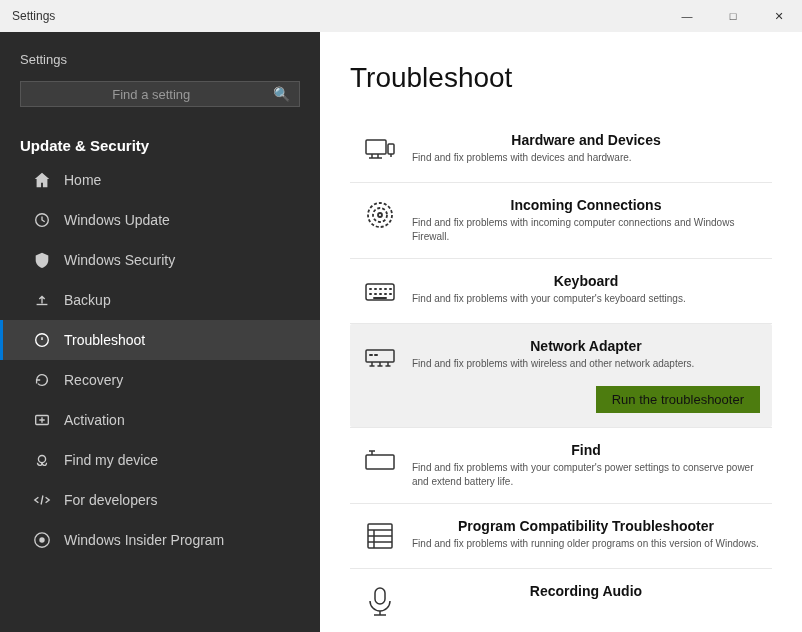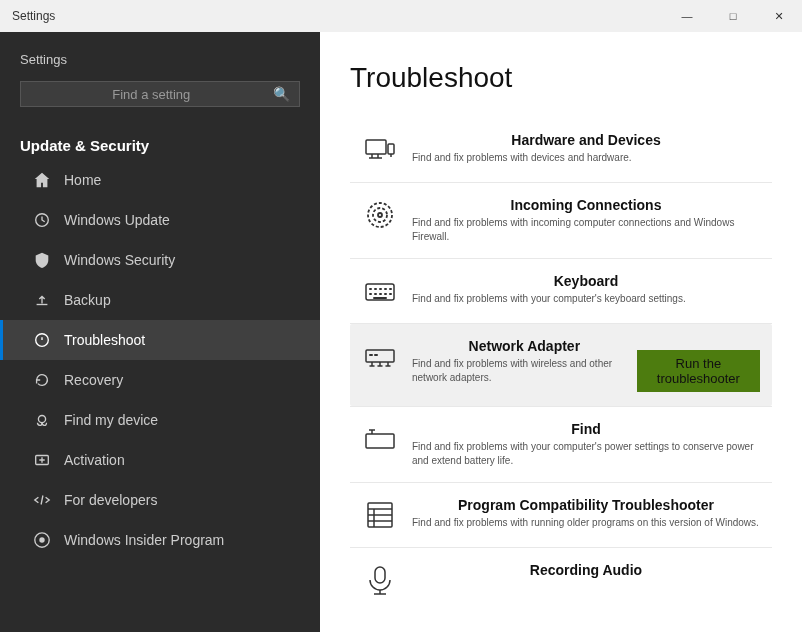--- a/index.html
+++ b/index.html
@@ -153,21 +153,21 @@
     }
     .troubleshoot-item {
       display: flex;
       align-items: flex-start;
       padding: 14px 12px;
       cursor: pointer;
       border-radius: 2px;
     }
     .troubleshoot-item.expanded {
       background: #f0f0f0;
-      flex-direction: row;
+      flex-direction: column;
     }
     .troubleshoot-item-row {
       display: flex;
       align-items: flex-start;
       width: 100%;
     }
     .item-icon {
       width: 36px;
       height: 36px;
       margin-right: 14px;
@@ -290,37 +290,37 @@
           <svg viewBox="0 0 20 20" fill="none" stroke="currentColor" stroke-width="1.5" width="18" height="18">
             <path d="M4 10a6 6 0 1 1 1.5 4"></path>
             <path d="M4 14v-4h4"></path>
           </svg>
         </span>
         <span>Recovery</span>
       </div>
 
       <div class="nav-item">
         <span class="nav-icon">
+          <svg viewBox="0 0 20 20" fill="currentColor" width="18" height="18">
+            <rect x="3" y="5" width="14" height="10" rx="1" fill="none" stroke="currentColor" stroke-width="1.5"></rect>
+            <path d="M7 10h6M10 7v6" stroke="currentColor" stroke-width="1.5"></path>
+          </svg>
+        </span>
+        <span>Activation</span>
+      </div>
+
+      <div class="nav-item">
+        <span class="nav-icon">
           <svg viewBox="0 0 20 20" fill="none" stroke="currentColor" stroke-width="1.5" width="18" height="18">
             <circle cx="10" cy="9" r="4"></circle>
             <path d="M10 13c0 3 5 5 5 0"></path>
             <path d="M5 13c0 3 5 5 5 0"></path>
           </svg>
         </span>
         <span>Find my device</span>
-      </div>
-
-      <div class="nav-item">
-        <span class="nav-icon">
-          <svg viewBox="0 0 20 20" fill="currentColor" width="18" height="18">
-            <rect x="3" y="5" width="14" height="10" rx="1" fill="none" stroke="currentColor" stroke-width="1.5"></rect>
-            <path d="M7 10h6M10 7v6" stroke="currentColor" stroke-width="1.5"></path>
-          </svg>
-        </span>
-        <span>Activation</span>
       </div>
 
       <div class="nav-item">
         <span class="nav-icon">
           <svg viewBox="0 0 20 20" fill="none" stroke="currentColor" stroke-width="1.5" width="18" height="18">
             <path d="M6 7l-4 3 4 3M14 7l4 3-4 3M11 5l-2 10"></path>
           </svg>
         </span>
         <span>For developers</span>
       </div>

